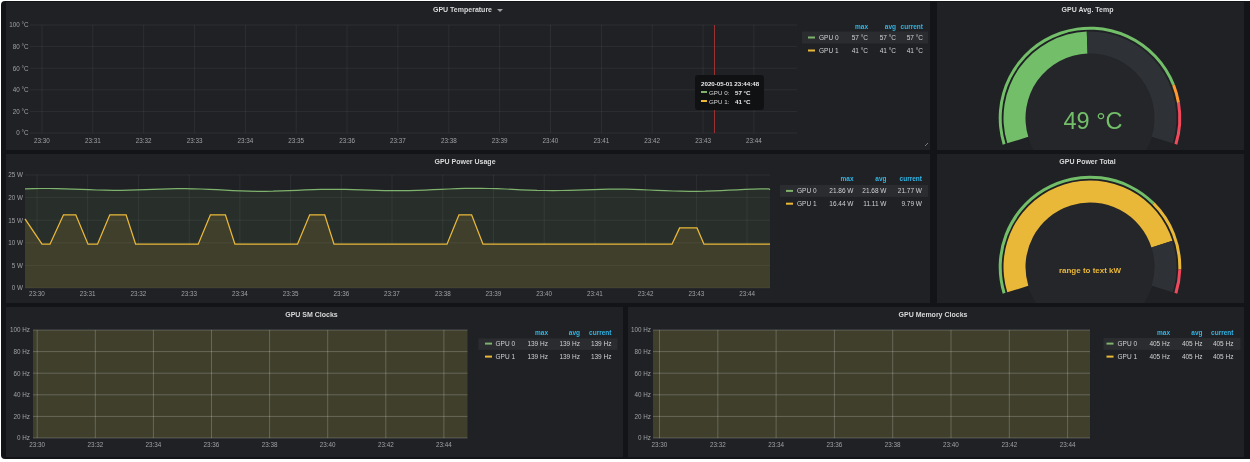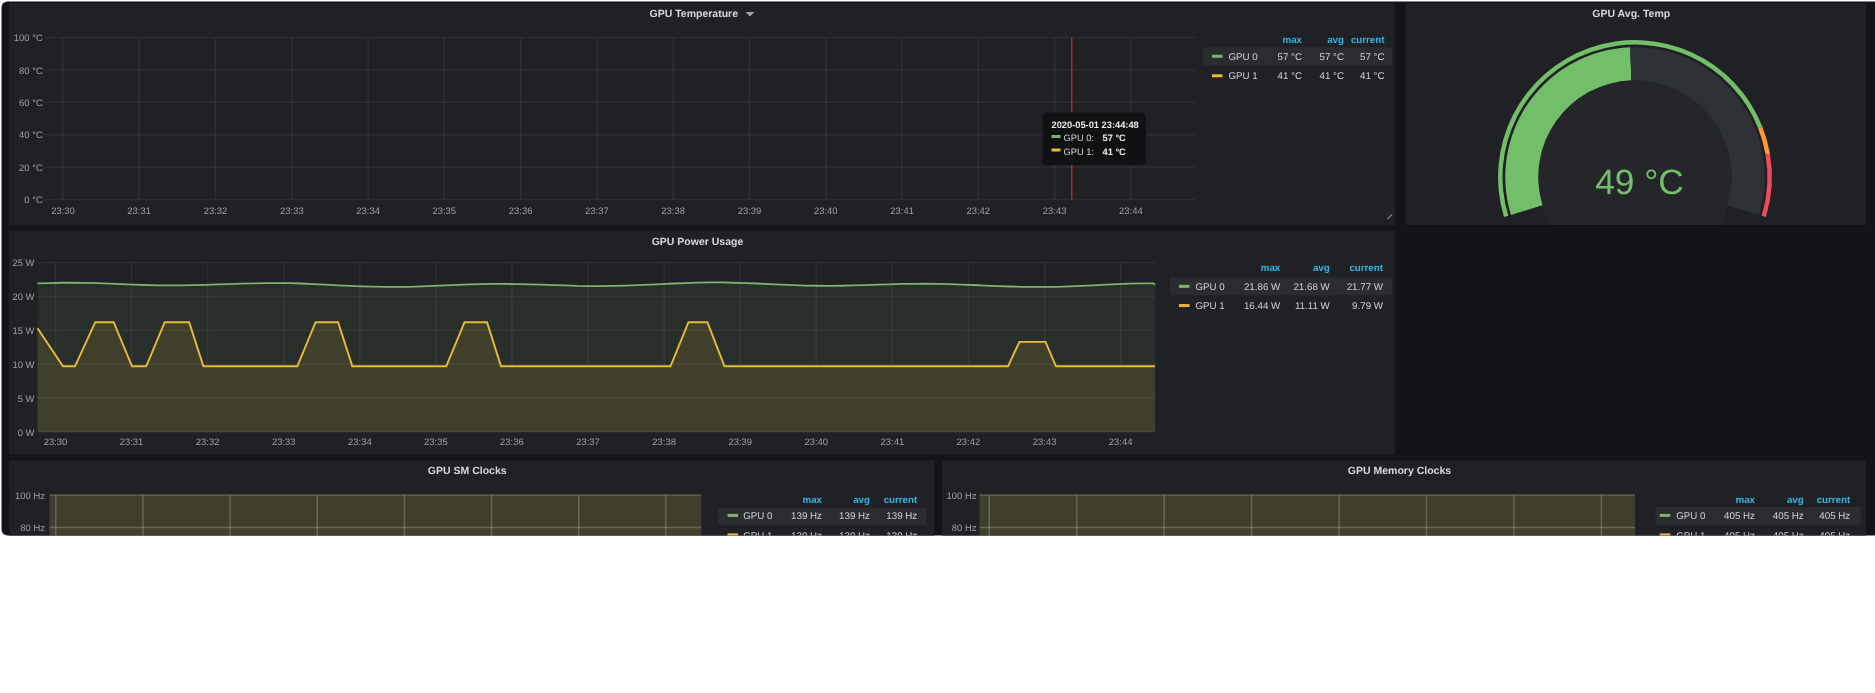--- a/index.html
+++ b/index.html
@@ -1,15 +1,15 @@
 <!DOCTYPE html>
 <html><head><meta charset="utf-8"><title>d</title><style>
 html,body{margin:0;padding:0;width:1250px;height:462px;background:#ffffff;overflow:hidden;}
 body{font-family:"Liberation Sans",sans-serif;position:relative;}
-#frame{position:absolute;left:1px;top:1px;width:1249px;height:356px;background:#131418;border-radius:4px 0 0 4px;overflow:hidden;}
+#frame{position:absolute;left:1px;top:1px;width:1249px;height:458px;background:#131418;border-radius:4px 0 0 4px;overflow:hidden;}
 .panel{position:absolute;background:#1f2124;}
 .ptitle{position:absolute;left:0;top:3px;width:100%;text-align:center;color:#d8d9da;font-size:7px;font-weight:bold;line-height:10px;z-index:3;}
 svg{z-index:1;}
 </style></head><body>
 <div id="frame">
 <div class="panel" style="left:5px;top:1px;width:924px;height:148px;">
 <div class="ptitle" style="">GPU Temperature<span style="display:inline-block;width:0;height:0;border-left:3px solid transparent;border-right:3px solid transparent;border-top:3.5px solid #9fa1a4;margin-left:5px;vertical-align:middle;"></span></div>
 <svg width="924" height="148" viewBox="0 0 924 148" style="position:absolute;left:0;top:0;">
         <line x1="24" y1="23.0" x2="791" y2="23.0" stroke="rgba(255,255,255,0.06)" stroke-width="1"></line>
         <line x1="24" y1="44.6" x2="791" y2="44.6" stroke="rgba(255,255,255,0.06)" stroke-width="1"></line>
@@ -153,20 +153,32 @@
         <text x="847.5" y="39.3" text-anchor="end" font-family="Liberation Sans" font-size="6.5px" fill="#d0d1d3">21.86 W</text>
         <text x="880.5" y="39.3" text-anchor="end" font-family="Liberation Sans" font-size="6.5px" fill="#d0d1d3">21.68 W</text>
         <text x="916.0" y="39.3" text-anchor="end" font-family="Liberation Sans" font-size="6.5px" fill="#d0d1d3">21.77 W</text>
         <rect x="780" y="48.7" width="7" height="2" fill="#eab839"></rect>
         <text x="791.0" y="52.1" text-anchor="start" font-family="Liberation Sans" font-size="6.5px" fill="#d0d1d3">GPU 1</text>
         <text x="847.5" y="52.1" text-anchor="end" font-family="Liberation Sans" font-size="6.5px" fill="#d0d1d3">16.44 W</text>
         <text x="880.5" y="52.1" text-anchor="end" font-family="Liberation Sans" font-size="6.5px" fill="#d0d1d3">11.11 W</text>
         <text x="916.0" y="52.1" text-anchor="end" font-family="Liberation Sans" font-size="6.5px" fill="#d0d1d3">9.79 W</text>
       </svg>
 </div>
+<div class="panel" style="left:936px;top:153px;width:307px;height:149px;">
+<div class="ptitle" style="position:relative;left:-3px;">GPU Power Total</div>
+<svg width="307" height="149" viewBox="0 0 307 149" style="position:absolute;left:0;top:0;">
+        <circle cx="153" cy="113" r="65" fill="rgba(255,255,255,0.025)"></circle>
+        <path d="M70.28 138.29A86.50 86.50 0 0 1 127.23 30.43L133.78 51.43A64.50 64.50 0 0 0 91.32 131.86ZM127.23 30.43A86.50 86.50 0 0 1 235.42 86.75L214.46 93.42A64.50 64.50 0 0 0 133.78 51.43Z" fill="#eab839"></path>
+        <path d="M235.42 86.75A86.50 86.50 0 0 1 235.72 138.29L214.68 131.86A64.50 64.50 0 0 0 214.46 93.42Z" fill="#2e3136"></path>
+        <path d="M65.69 139.69A91.30 91.30 0 0 1 217.49 48.37L215.37 50.50A88.30 88.30 0 0 0 68.56 138.82Z" fill="#73bf69"></path>
+        <path d="M217.49 48.37A91.30 91.30 0 0 1 244.26 115.54L241.27 115.45A88.30 88.30 0 0 0 215.37 50.50Z" fill="#eab839"></path>
+        <path d="M244.26 115.54A91.30 91.30 0 0 1 240.31 139.69L237.44 138.82A88.30 88.30 0 0 0 241.27 115.45Z" fill="#f2495c"></path>
+        <text x="153" y="118.5" text-anchor="middle" font-family="Liberation Sans" font-size="8px" font-weight="bold" fill="#eab839">range to text kW</text>
+      </svg>
+</div>
 <div class="panel" style="left:5px;top:306px;width:617px;height:150px;">
 <div class="ptitle" style="position:relative;left:-3px;">GPU SM Clocks</div>
 <svg width="617" height="150" viewBox="0 0 617 150" style="position:absolute;left:0;top:0;">
         <rect x="27" y="23" width="434.5" height="108" fill="rgba(126,178,109,0.10)"></rect>
         <rect x="27" y="23" width="434.5" height="108" fill="rgba(234,184,57,0.12)"></rect>
         <line x1="27" y1="23.0" x2="461.5" y2="23.0" stroke="rgba(255,255,255,0.21)" stroke-width="1"></line>
         <line x1="27" y1="44.6" x2="461.5" y2="44.6" stroke="rgba(255,255,255,0.21)" stroke-width="1"></line>
         <line x1="27" y1="66.2" x2="461.5" y2="66.2" stroke="rgba(255,255,255,0.21)" stroke-width="1"></line>
         <line x1="27" y1="87.8" x2="461.5" y2="87.8" stroke="rgba(255,255,255,0.21)" stroke-width="1"></line>
         <line x1="27" y1="109.4" x2="461.5" y2="109.4" stroke="rgba(255,255,255,0.21)" stroke-width="1"></line>

